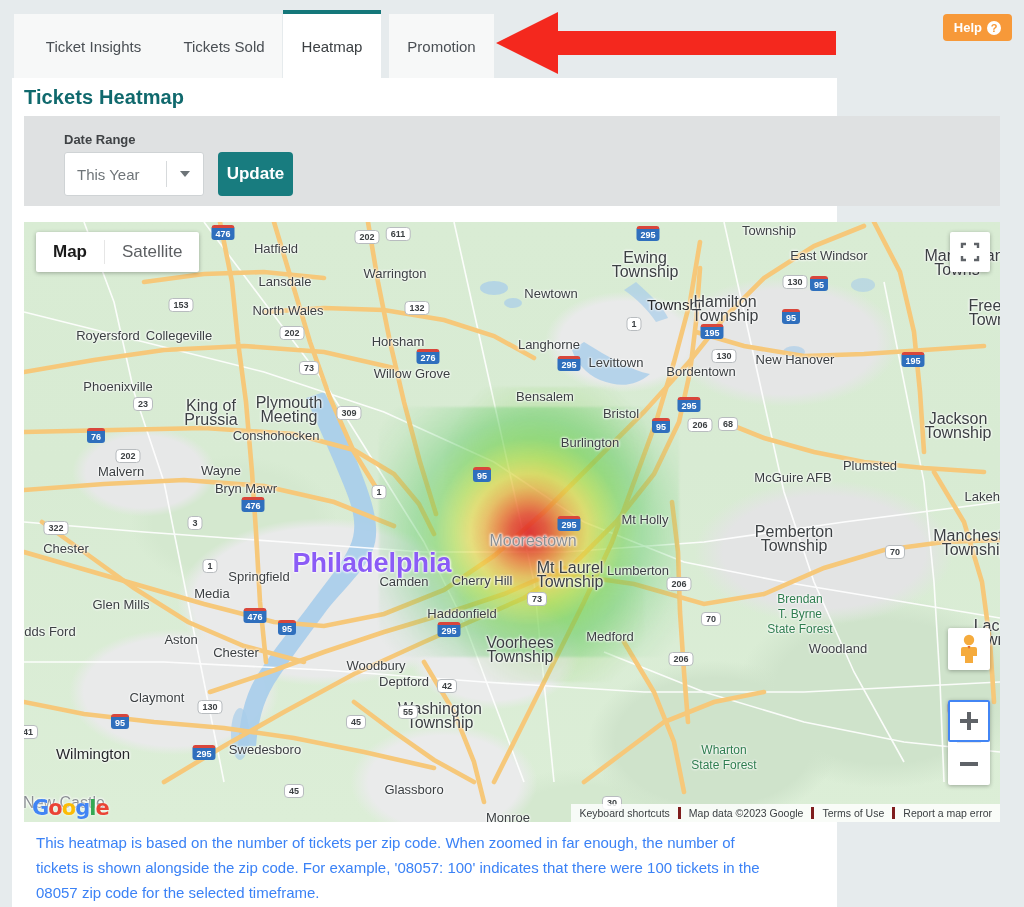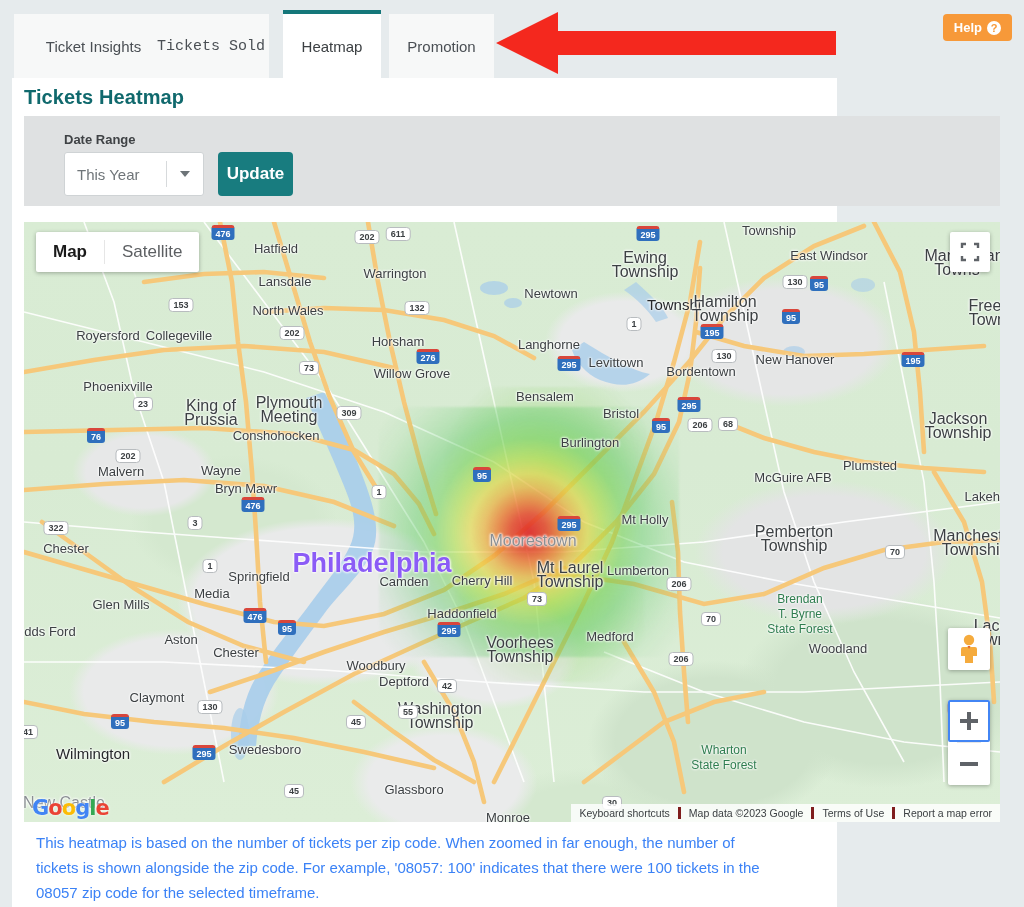--- a/index.html
+++ b/index.html
@@ -25,21 +25,21 @@
     font-size: 15px; color: #4a4f54;
     cursor: pointer; user-select: none;
   }
   .tab.active {
     background: #ffffff;
     border-top: 4px solid #15777a;
     color: #3c4043;
     top: 10px; height: 68px;
   }
   #tab0 { left: 14px;  width: 159px; }
-  #tab1 { left: 153px; width: 116px; font-family: Liberation Mono, monospace; }
+  #tab1 { left: 166px; width: 116px; }
   #tab2 { left: 283px; width: 98px;  }
   #tab3 { left: 389px; width: 105px; }
 
   .help-btn {
     position: absolute; right: 12px; top: 14px;
     height: 27px; padding: 0 11px;
     background: #f79939; border: none; border-radius: 4px;
     color: #ffffff; font-size: 13px; font-weight: 600;
     display: flex; align-items: center; gap: 5px;
     cursor: pointer;

